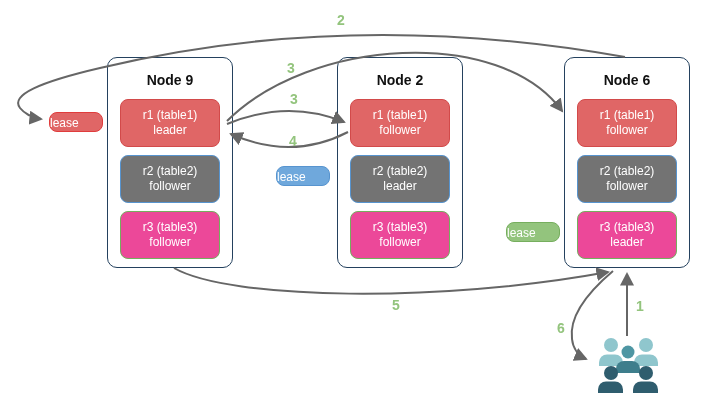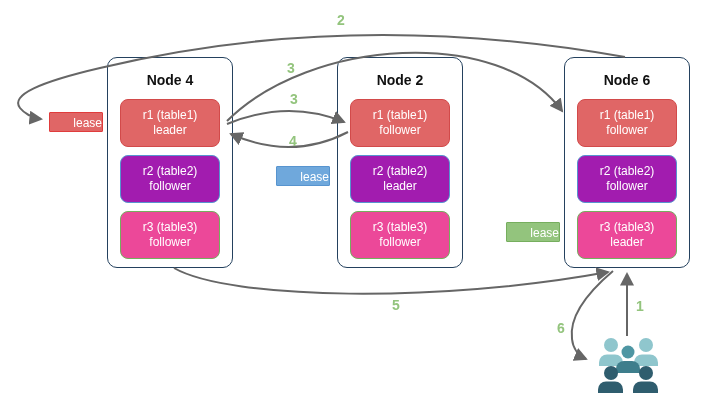--- a/index.html
+++ b/index.html
@@ -17,44 +17,44 @@
     margin:12px 0 9px 0; font-size:14px; font-weight:bold; color:#111111;
     line-height:20px;
   }
   .replica {
     width:100px; height:59px; margin-bottom:8px; border-radius:8px;
     display:flex; flex-direction:column; align-items:center; justify-content:center;
     color:#ffffff; font-size:12px; line-height:15px; text-align:center;
     box-sizing:border-box;
   }
   .replica.red   { background:#E06666; border:1.5px solid #D24A4A; }
-  .replica.blue  { background:#a21caf; border:1.5px solid #5794CF; }
+  .replica.blue  { background:#737373; border:1.5px solid #5794CF; }
   .replica.green { background:#ec4899; border:1.5px solid #76AE5E; }
   .lease {
-    position:absolute; width:54px; height:20px; border-radius:1px;
-    color:#ffffff; font-size:12px; line-height:20px; text-align:right;
+    position:absolute; width:54px; height:20px; border-radius:8px;
+    color:#ffffff; font-size:12px; line-height:20px; text-align:left;
     z-index:2; box-sizing:border-box;
   }
   .lease-red   { background:#E06666; border:1.5px solid #E03C3C; }
   .lease-blue  { background:#6FA8DC; border:1.5px solid #5794CF; }
   .lease-green { background:#93C47D; border:1.5px solid #76AE5E; }
   .num {
     position:absolute; transform:translateX(-50%);
     color:#93C47D; font-size:14px; font-weight:bold; z-index:4; line-height:16px;
   }
   svg.overlay { position:absolute; left:0; top:0; z-index:3; pointer-events:none; }
   svg.overlay path.arrow { stroke:#666666; stroke-width:2; fill:none; }
 </style>
 </head>
 <body>
 
 <div class="canvas">
 
   <div class="node" style="left:107px;">
-    <div class="node-title">Node 4</div>
+    <div class="node-title">Node 9</div>
     <div class="replica red">
       <span>r1 (table1)</span>
       <span>leader</span>
     </div>
     <div class="replica blue">
       <span>r2 (table2)</span>
       <span>follower</span>
     </div>
     <div class="replica green">
       <span>r3 (table3)</span>

